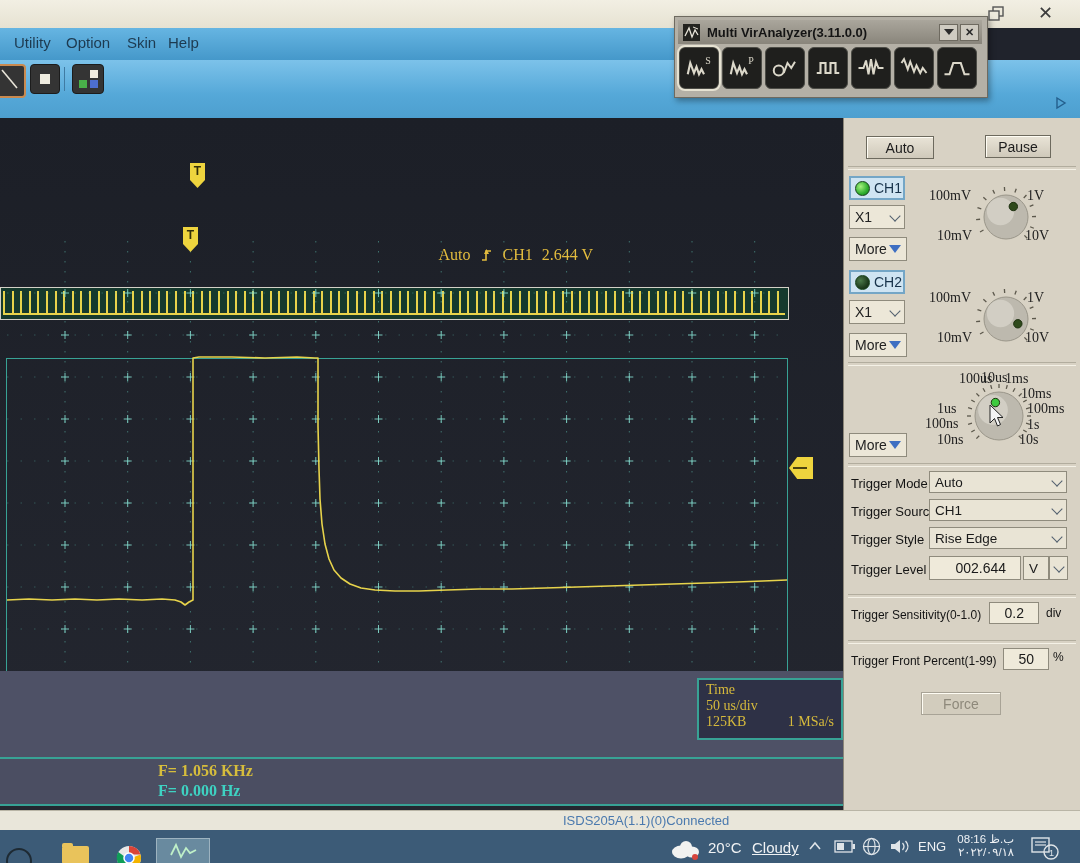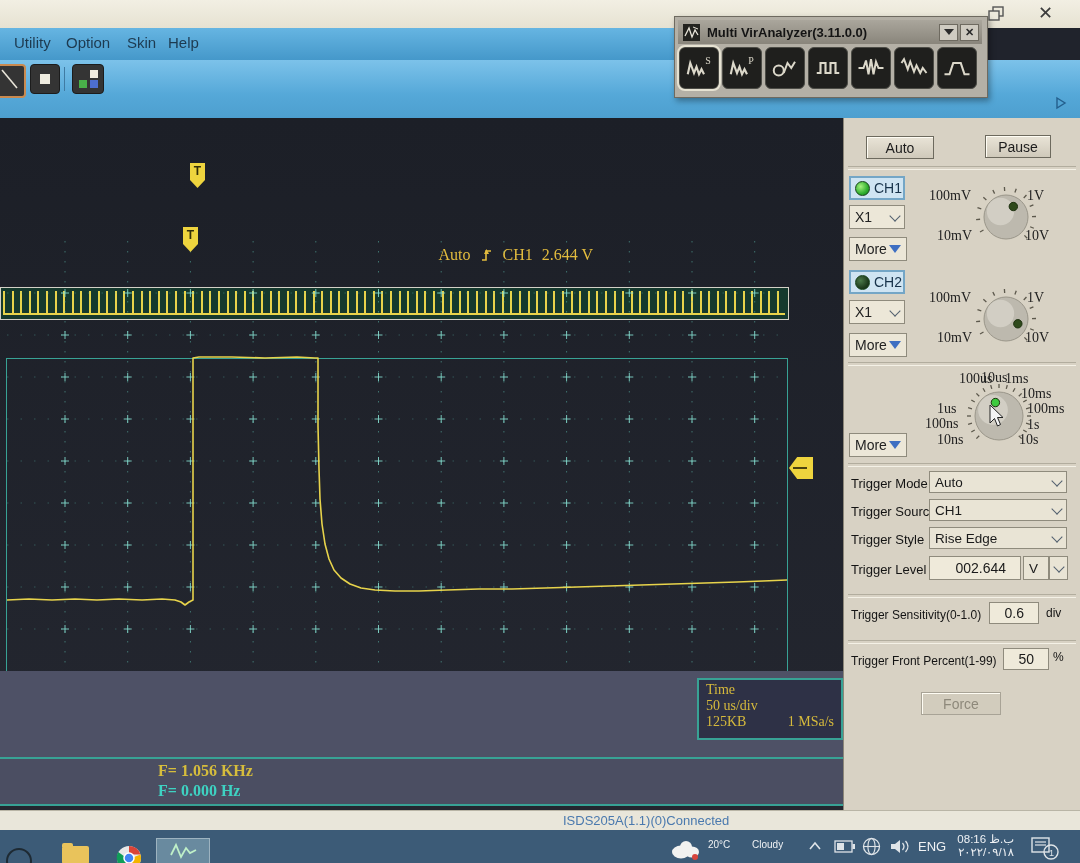--- a/index.html
+++ b/index.html
@@ -67,21 +67,21 @@
             border-top:8px solid #3e6fc2;}
   .knob-label{font-family:"Liberation Serif",serif;font-size:14px;color:#1e1e1e;white-space:nowrap;}
   .trig-label{font-size:12px;color:#141414;white-space:nowrap;}
   .tcombo{background:#e9e4d5;border:1px solid #8f8b7d;box-sizing:border-box;display:flex;
           align-items:center;justify-content:space-between;padding:0 5px;font-size:13.5px;color:#1a1a1a;}
   .tinput{background:#efeada;border:1px solid #8f8b7d;box-sizing:border-box;font-size:14px;color:#1a1a1a;
           display:flex;align-items:center;justify-content:flex-end;padding:0 14px;}
   
   .statusbar{left:0;top:810px;width:1080px;height:20px;background:#e9e6da;border-top:1px solid #b9b5a6;box-sizing:border-box;}
   .taskbar{left:0;top:830px;width:1080px;height:33px;background:#3c5b77;}
-  .tb-white{color:#f0f2f4;font-size:10px;}
+  .tb-white{color:#f0f2f4;font-size:15px;}
   .clock{color:#eef1f4;font-size:11.5px;line-height:13px;text-align:right;}
 </style>
 </head>
 <body>
 
 <div id="screen">
 
   <div class="abs titlestrip">
     <svg class="abs" style="left:988px;top:6px;" width="18" height="16">
       <rect x="5" y="1" width="10" height="9" fill="none" stroke="#555" stroke-width="1.4"></rect>
@@ -617,21 +617,21 @@
       <span>V</span>
     </div>
     <div class="abs tcombo" style="left:205px;top:438px;width:19px;height:24px;justify-content:center;">
       <span class="chev"></span>
     </div>
 
     <div class="abs groove" style="left:4px;top:476px;width:228px;"></div>
 
     <span class="abs trig-label" style="left:7px;top:490px;">Trigger Sensitivity(0-1.0)</span>
     <div class="abs tinput" style="left:145px;top:484px;width:50px;height:22px;">
-      <span>0.6</span>
+      <span>0.2</span>
     </div>
     <span class="abs trig-label" style="left:202px;top:488px;">div</span>
 
     <div class="abs groove" style="left:4px;top:522px;width:228px;"></div>
 
     <span class="abs trig-label" style="left:7px;top:536px;">Trigger Front Percent(1-99)</span>
     <div class="abs tinput" style="left:159px;top:530px;width:46px;height:22px;">
       <span>50</span>
     </div>
     <span class="abs trig-label" style="left:209px;top:532px;">%</span>
@@ -661,21 +661,21 @@
         </svg>
     </div>
 
     <svg class="abs" style="left:668px;top:8px;" width="32" height="22">
       <ellipse cx="13" cy="14" rx="9" ry="6.5" fill="#f2f2f0"></ellipse>
       <circle cx="18" cy="9" r="6" fill="#f2f2f0"></circle>
       <ellipse cx="24" cy="14" rx="7" ry="5.5" fill="#f2f2f0"></ellipse>
       <circle cx="27" cy="19" r="3" fill="#d8453c"></circle>
     </svg>
     <span class="abs tb-white" style="left:708px;top:9px;">20°C</span>
-    <span class="abs tb-white" style="left:752px;top:9px;">Cloudy</span>
+    <span class="abs tb-white" style="left:752px;top:9px;text-decoration:underline;">Cloudy</span>
 
     <svg class="abs" style="left:808px;top:11px;" width="14" height="10">
       <polyline points="2,8 7,2 12,8" fill="none" stroke="#dfe4e8" stroke-width="1.6"></polyline>
     </svg>
     <svg class="abs" style="left:834px;top:10px;" width="22" height="13">
       <rect x="1" y="1" width="17" height="11" fill="none" stroke="#dfe4e8" stroke-width="1.3"></rect>
       <rect x="18.5" y="4" width="2.5" height="5" fill="#dfe4e8"></rect>
       <rect x="3" y="3" width="7" height="7" fill="#dfe4e8"></rect>
     </svg>
     <svg class="abs" style="left:862px;top:7px;" width="19" height="19">

